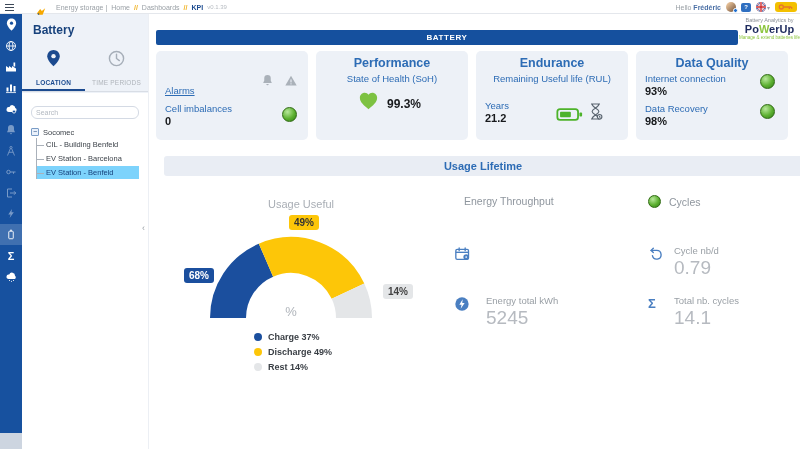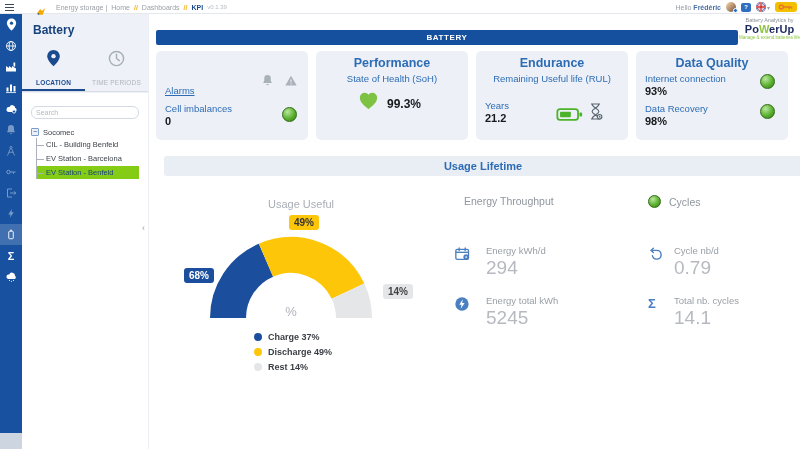--- a/index.html
+++ b/index.html
@@ -44,21 +44,21 @@
   .tablabels .on { color:#1b4a8f; font-weight:bold; border-bottom:2px solid #1b4a8f; }
   .panel-body { position:absolute; left:0; top:79px; width:126px; height:356px; background:#fff; padding:8px 9px; }
   .search { width:100%; height:13px; border:1px solid #d4dae4; border-radius:6px; font-size:7px; padding:0 4px; color:#555; font-family:"Liberation Sans",sans-serif; outline:none; }
   .search::placeholder { color:#b3b9c1; }
   .tree { margin-top:9px; font-size:7.5px; color:#3d434a; }
   .tree-root { display:flex; gap:4px; cursor:pointer; }
   .minusbox { width:8px; height:8px; border:1px solid #7a9cc6; background:#eaf1fb; color:#17427c; font-size:7px; line-height:6px; text-align:center; border-radius:1px; }
   .tree-kids { margin-left:5px; border-left:1px solid #aab1ba; }
   .tree-row { position:relative; padding:2px 3px 2px 9px; margin:1px 0; cursor:pointer; white-space:nowrap; }
   .tree-row::before { content:""; position:absolute; left:0; top:50%; width:7px; border-top:1px solid #aab1ba; }
-  .tree-row.sel { background:#84cc16; color:#17427c; }
+  .tree-row.sel { background:#7dd3fc; color:#17427c; }
   .collapse-chev { position:absolute; left:142px; top:223px; font-size:9px; color:#9aa0a6; cursor:pointer; z-index:6; }
 
   
   .main { position:absolute; left:148px; top:14px; width:652px; height:435px; background:#fff; border-left:1px solid #eceff4; }
   .hdr-battery { position:absolute; left:7px; top:16px; width:582px; height:15px; background:#15509e; border-radius:2px; color:#fff; font-size:8px; font-weight:bold; letter-spacing:.6px; text-align:center; line-height:15px; }
   .pwr { position:absolute; left:589px; top:0px; width:63px; height:46px; text-align:center; overflow:hidden; }
   .pwr-l1 { font-size:5.5px; color:#8a8f96; margin-top:3px; }
   .pwr-logo { font-size:11px; font-weight:bold; color:#1e2b5e; line-height:12px; }
   .pwr-logo .w { color:#8dc63f; }
   .pwr-tag { font-size:4.5px; color:#8dc63f; }
@@ -358,24 +358,20 @@
     <div class="statcol" style="left:305px;">
       <div class="stat-header" style="padding-left:10px;">Energy Throughput</div>
       <div class="stat-row" style="top:50px;">
         <svg class="stat-icon" width="17" height="16" viewBox="0 0 24 24">
             <rect x="2" y="5" width="19" height="15" rx="2" fill="none" stroke="#4a7fc1" stroke-width="2"></rect>
             <path d="M2 9.5h19" stroke="#4a7fc1" stroke-width="2"></path>
             <path d="M7 3v4M16 3v4" stroke="#4a7fc1" stroke-width="2" stroke-linecap="round"></path>
             <circle cx="17.5" cy="16.5" r="4.2" fill="#4a7fc1"></circle>
             <circle cx="17.5" cy="16.5" r="1.3" fill="#fff"></circle>
           </svg>
-        <div style="margin-left:32px;">
-          <div class="stat-lbl">Energy kWh/d</div>
-          <div class="stat-val">294</div>
-        </div>
       </div>
       <div class="stat-row" style="top:100px;">
         <svg class="stat-icon" width="16" height="16" viewBox="0 0 24 24">
             <circle cx="12" cy="12" r="10" fill="#4a7fc1"></circle>
             <path d="M13 5 8 13h3.4L10 19l6-8.5h-3.6z" fill="#fff"></path>
           </svg>
         <div style="margin-left:32px;">
           <div class="stat-lbl">Energy total kWh</div>
           <div class="stat-val">5245</div>
         </div>

